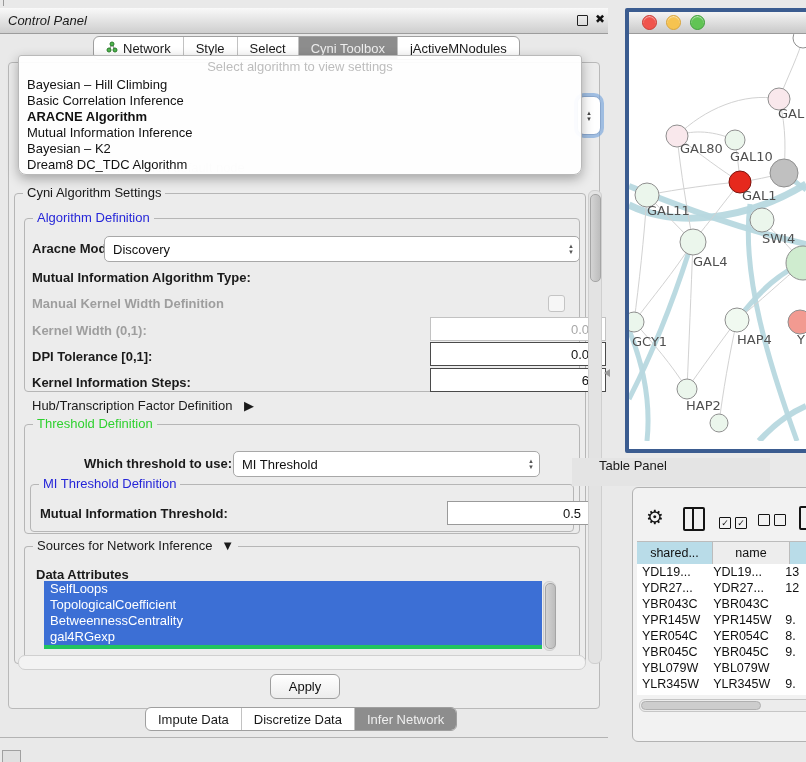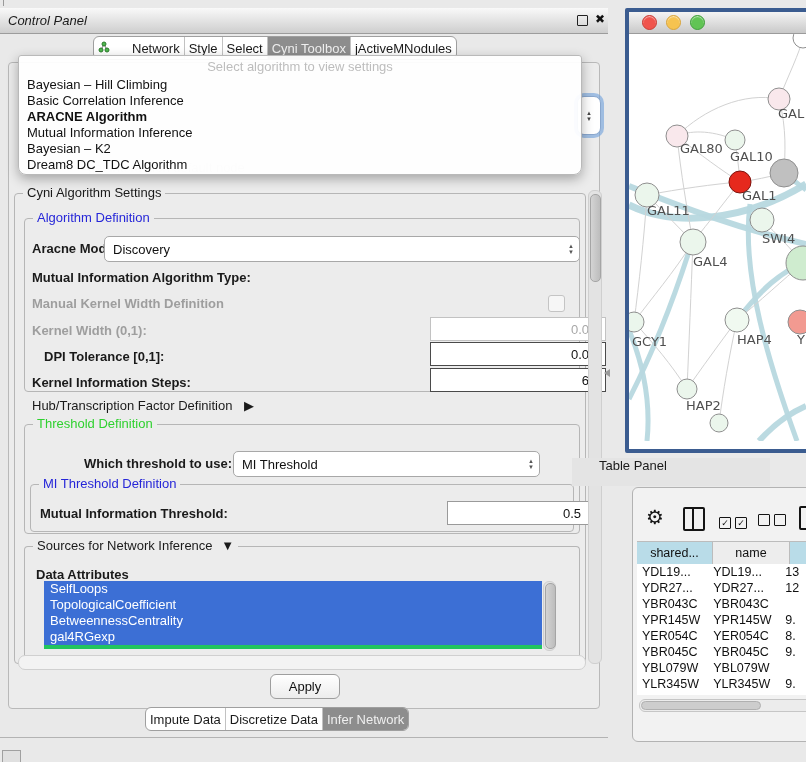--- a/index.html
+++ b/index.html
@@ -9,21 +9,21 @@
 
   
   #ctl-win{left:0;top:8px;width:608px;height:729px;background:#e9e9e9;border-bottom:1px solid #b3b3b3;}
   #ctl-titlebar{left:0;top:0;width:100%;height:25px;background:linear-gradient(#f9f9f9,#cecece);
                 border-bottom:1px solid #9c9c9c;display:flex;align-items:center;}
   #ctl-title{font-size:13px;margin-left:8px;color:#1a1a1a;font-style:italic;}
   #ctl-float{right:20px;top:7px;width:9px;height:9px;border:1.5px solid #222;border-radius:1px;}
   #ctl-close{right:3px;top:4px;font-size:12px;font-weight:bold;color:#111;}
 
   .seg{display:inline-flex;border:1px solid #9f9f9f;border-radius:6px;overflow:hidden;background:#fff;height:22px;}
-  .seg-item{display:flex;align-items:center;gap:22px;padding:0 4px;font-size:13px;color:#1a1a1a;
+  .seg-item{display:flex;align-items:center;gap:5px;padding:0 12px;font-size:13px;color:#1a1a1a;
             border-left:1px solid #c2c2c2;white-space:nowrap;}
   .seg-item:first-child{border-left:none;}
   .seg-item.selected{background:#8d8d8d;color:#efefef;}
   #top-tabs{left:93px;top:28px;}
   #bottom-tabs{left:145px;top:699px;}
 
   #main-panel{left:8px;top:54px;width:590px;height:645px;background:#ececec;border:1px solid #b9b9b9;border-radius:4px;}
 
   
   #algo-popup{left:18px;top:47px;width:562px;height:118px;background:rgba(255,255,255,0.94);
@@ -176,21 +176,21 @@
     <span class="abs flabel" style="left:32px;top:262px;">Mutual Information Algorithm Type:</span>
 
     <span class="abs flabel dis" style="left:32px;top:288px;">Manual Kernel Width Definition</span>
     <div class="abs checkbox" style="left:548px;top:287px;"></div>
 
     <span class="abs flabel dis" style="left:32px;top:315px;">Kernel Width (0,1):</span>
     <div class="abs tfield dis" style="left:430px;top:309px;width:142px;height:22px;">
       <span>0.0</span>
     </div>
 
-    <span class="abs flabel" style="left:44px;top:341px;">DPI Tolerance [0,1]:</span>
+    <span class="abs flabel" style="left:32px;top:341px;">DPI Tolerance [0,1]:</span>
     <div class="abs tfield dark" style="left:430px;top:334px;width:142px;height:22px;">
       <span>0.0</span>
     </div>
 
     <span class="abs flabel" style="left:32px;top:367px;">Kernel Information Steps:</span>
     <div class="abs tfield dark" style="left:430px;top:360px;width:142px;height:22px;">
       <span>6</span>
     </div>
 
     <div class="abs" style="left:32px;top:390px;font-size:13px;color:#1a1a1a;">

